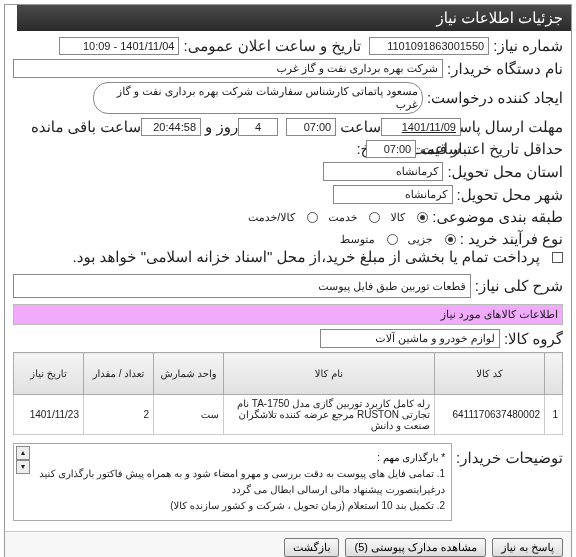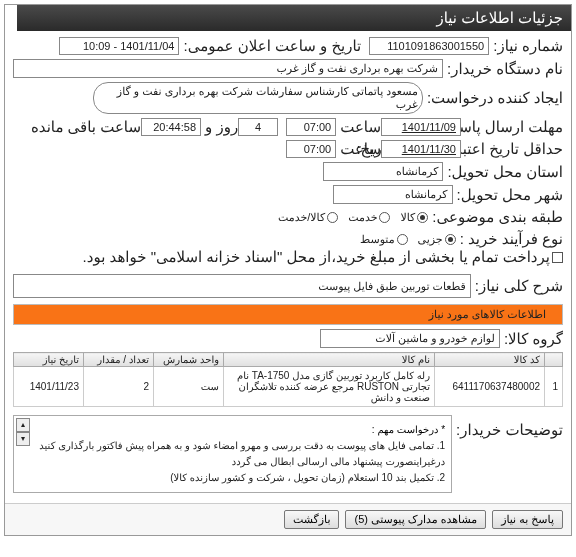--- a/index.html
+++ b/index.html
@@ -9,27 +9,27 @@
 .panel-body { padding: 6px 8px; background: #fff; }
 .row { display: flex; align-items: center; margin-bottom: 4px; flex-wrap: wrap; }
 .lbl { white-space: nowrap; margin-left: 4px; font-size: 15px; }
 .fld { background: #fff; border: 1px solid #888; padding: 2px 4px; font-size: 11px; min-height: 18px; display: inline-flex; align-items: center; }
 .fld-sm { width: 80px; text-decoration: underline; }
 .fld-md { width: 120px; }
 .fld-lg { flex: 1; min-width: 200px; }
 .fld-wide { width: 330px; border-radius: 15px; }
 .btn { background: linear-gradient(#f8f8f8,#ddd); border: 1px solid #777; padding: 2px 8px; font-size: 11px; cursor: pointer; border-radius: 2px; }
 .radio-grp { display: flex; gap: 10px; align-items: center; }
-.radio-item { display: flex; align-items: center; gap: 2px; }
+.radio-item { display: flex; align-items: center; gap: 12px; }
 .radio { width: 11px; height: 11px; border: 1px solid #555; border-radius: 50%; display: inline-block; background: #fff; }
 .radio.checked::after { content: ''; display: block; width: 5px; height: 5px; background: #333; border-radius: 50%; margin: 2px; }
 .check { width: 11px; height: 11px; border: 1px solid #555; display: inline-block; background: #fff; }
-.sub-hdr { background: #f97316; border: 1px solid #bbb; padding: 3px 16px; font-size: 11px; margin: 6px 0 4px; }
+.sub-hdr { background: #f0abfc; border: 1px solid #bbb; padding: 3px 4px; font-size: 11px; margin: 6px 0 4px; }
 table { width: 100%; border-collapse: collapse; font-size: 10px; }
-th { background: linear-gradient(#f5f5f5,#e0e0e0); border: 1px solid #aaa; padding: 1px 4px; font-weight: normal; text-align: right; }
+th { background: linear-gradient(#f5f5f5,#e0e0e0); border: 1px solid #aaa; padding: 15px 4px; font-weight: normal; }
 td { border: 1px solid #ccc; padding: 3px 4px; text-align: right; }
 .notes { border: 1px solid #aaa; padding: 6px; font-size: 10px; line-height: 1.6; position: relative; }
 .note-scroll { position: absolute; left: 2px; top: 2px; display: flex; flex-direction: column; }
 .note-scroll span { width: 14px; height: 14px; border: 1px solid #888; background: #eee; font-size: 8px; text-align: center; line-height: 12px; cursor: pointer; }
 .footer-btns { display: flex; gap: 6px; padding: 6px 8px; border-top: 1px solid #ccc; background: #f7f7f7; }
 .gap { width: 8px; display: inline-block; }
 </style>
 </head>
 <body>
 
@@ -62,21 +62,20 @@
       <span class="fld" style="width:50px">07:00</span>
       <span class="gap"></span>
       <span class="fld" style="width:40px;text-align:center;justify-content:center">4</span>
       <span class="lbl">روز و</span>
       <span class="fld" style="width:60px">20:44:58</span>
       <span class="lbl">ساعت باقی مانده</span>
     </div>
 
     <div class="row">
       <span class="lbl" style="width:98px">حداقل تاریخ اعتبار قیمت: تا تاریخ:</span>
-      <span class="fld fld-sm">1401/11/30</span>
       <span class="lbl">ساعت</span>
       <span class="fld" style="width:50px">07:00</span>
     </div>
 
     <div class="row">
       <span class="lbl">استان محل تحویل:</span>
       <span class="fld fld-md">کرمانشاه</span>
     </div>
 
     <div class="row">
@@ -157,21 +156,21 @@
     </table>
 
     <div class="row" style="margin-top:8px;align-items:flex-start">
       <span class="lbl" style="padding-top:6px">توضیحات خریدار:</span>
       <div class="notes" style="flex:1">
         <div class="note-scroll">
           <span>▴</span>
           <span>▾</span>
         </div>
         <div style="margin-left:18px">
-          <div style="color:#000">* درخواست مهم :</div>
+          <div style="color:#000">* بارگذاری مهم :</div>
           <div>1. تمامی فایل های پیوست به دقت بررسی و مهرو امضاء شود و به همراه پیش فاکتور بارگذاری کنید درغیراینصورت پیشنهاد مالی ارسالی ابطال می گردد</div>
           <div>2. تکمیل بند 10 استعلام (زمان تحویل ، شرکت و کشور سازنده کالا)</div>
         </div>
       </div>
     </div>
 
   </div>
 
   <div class="footer-btns">
     <button class="btn">پاسخ به نیاز</button>

